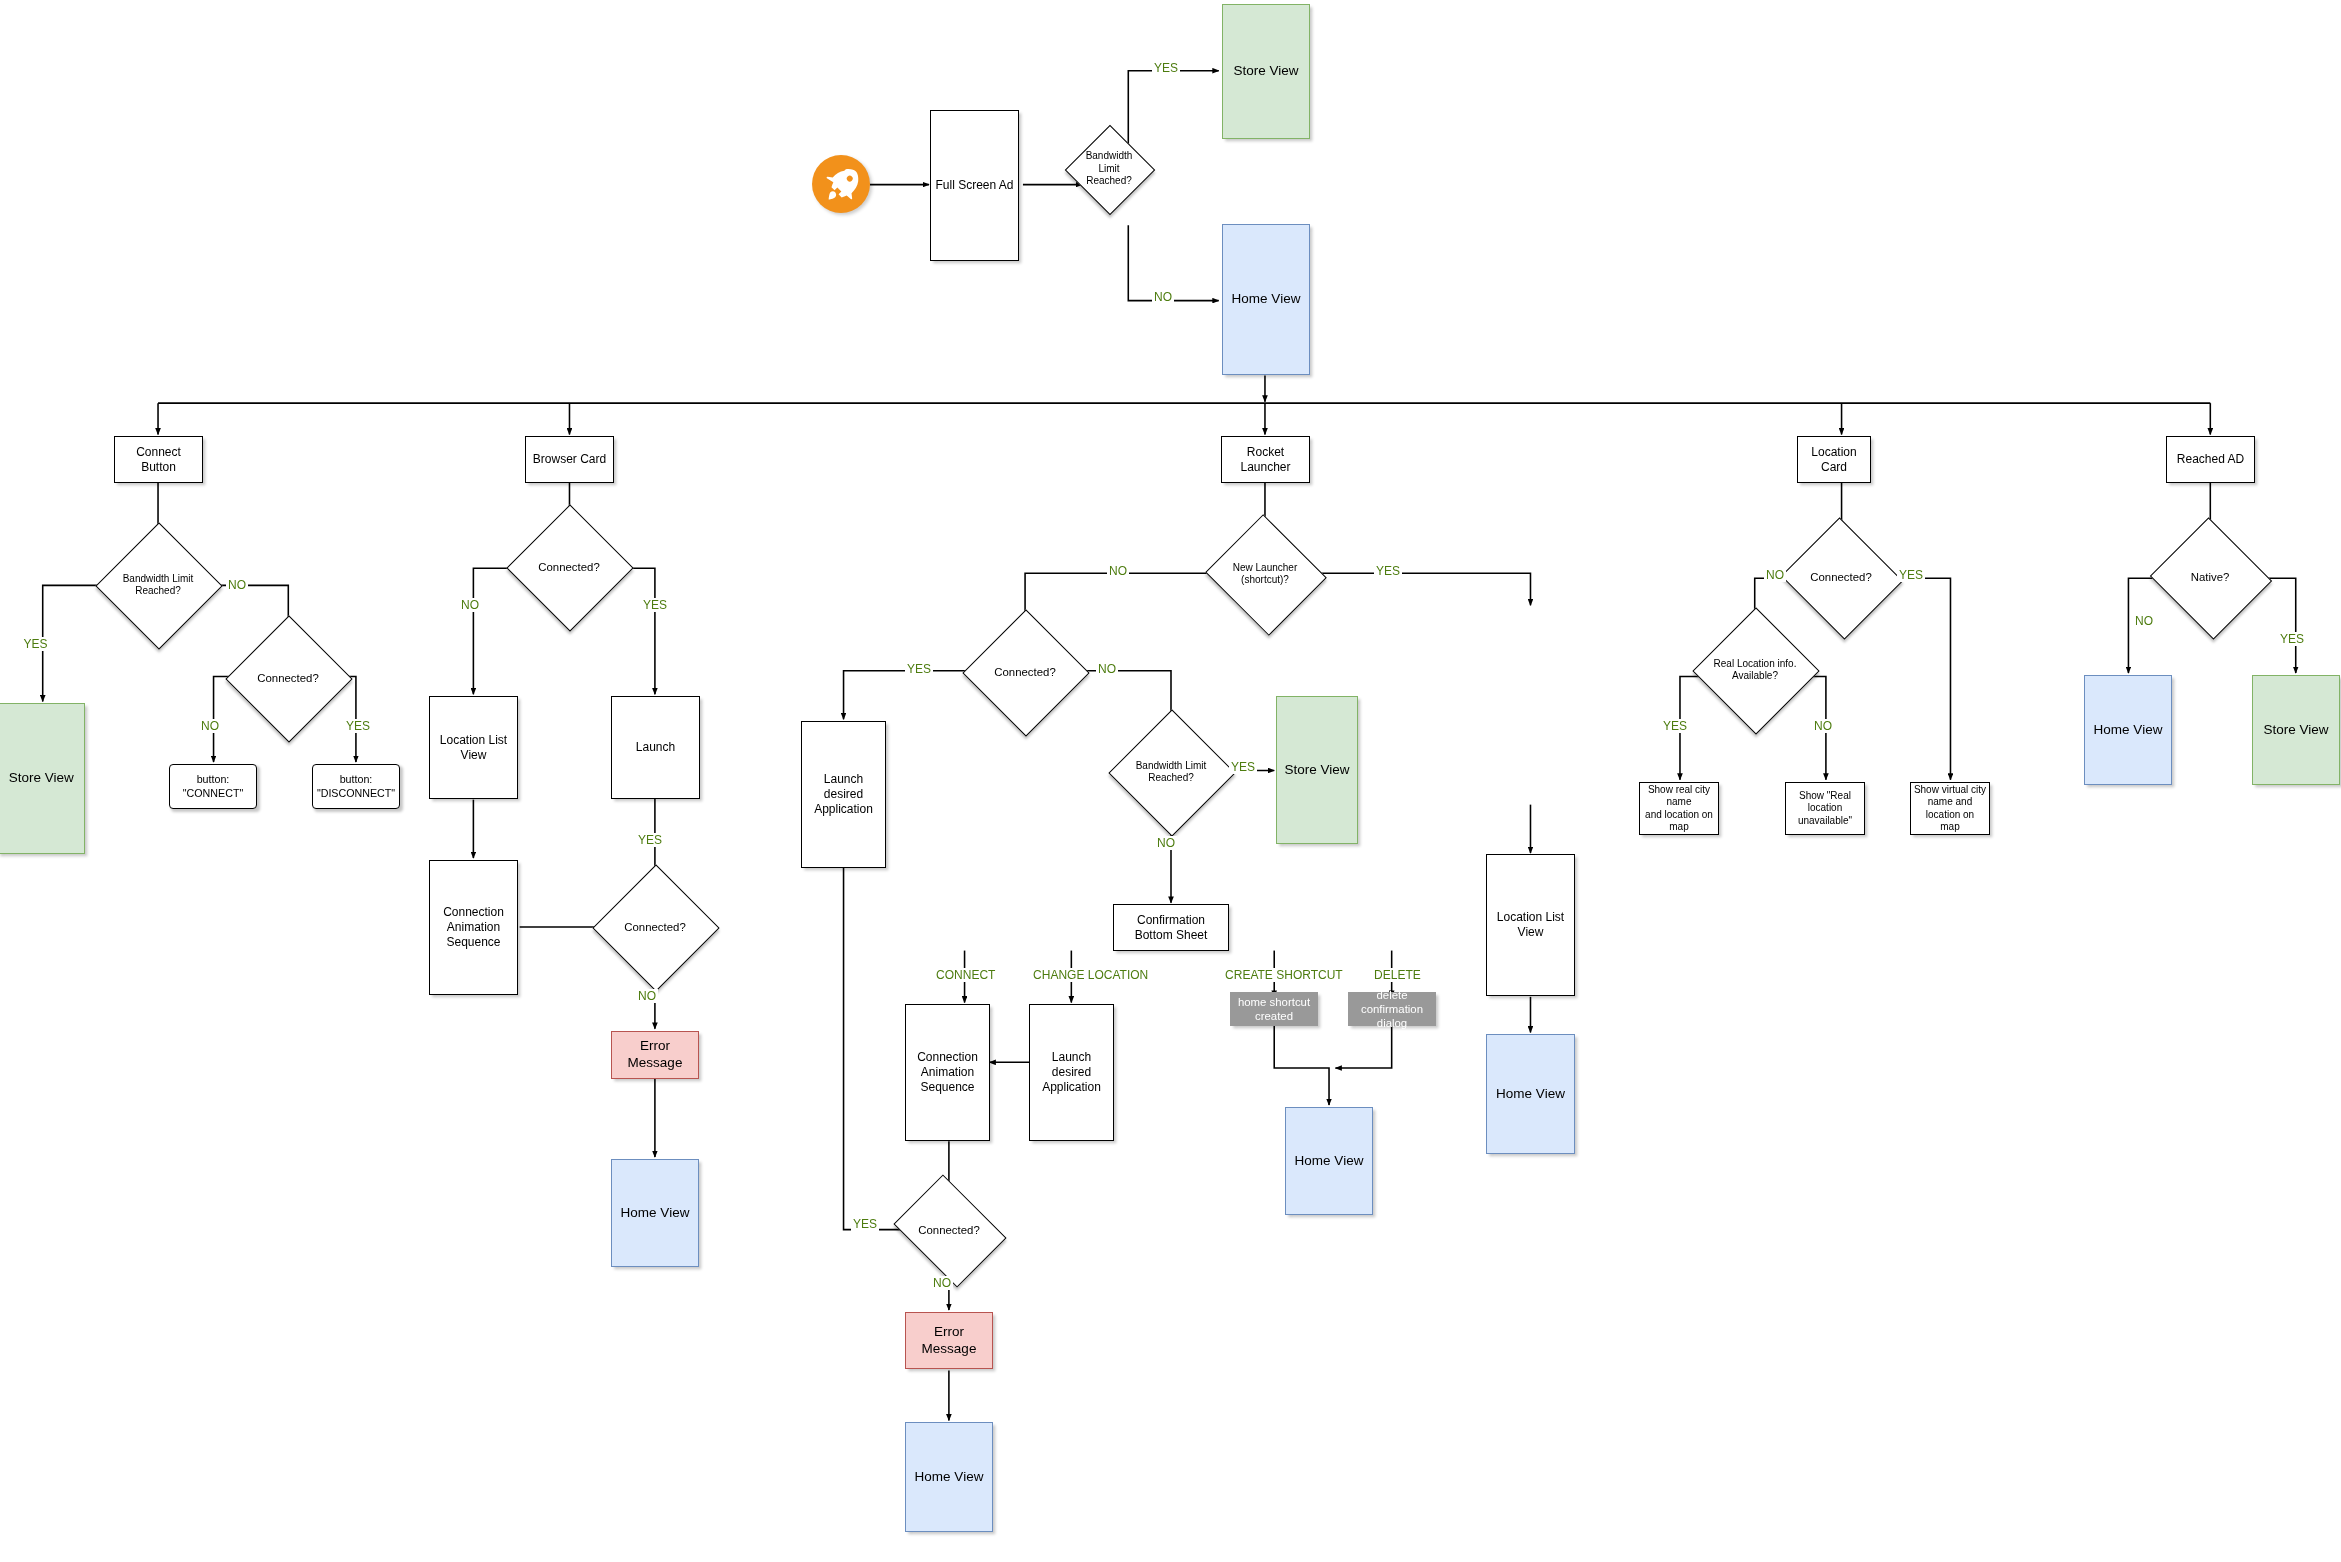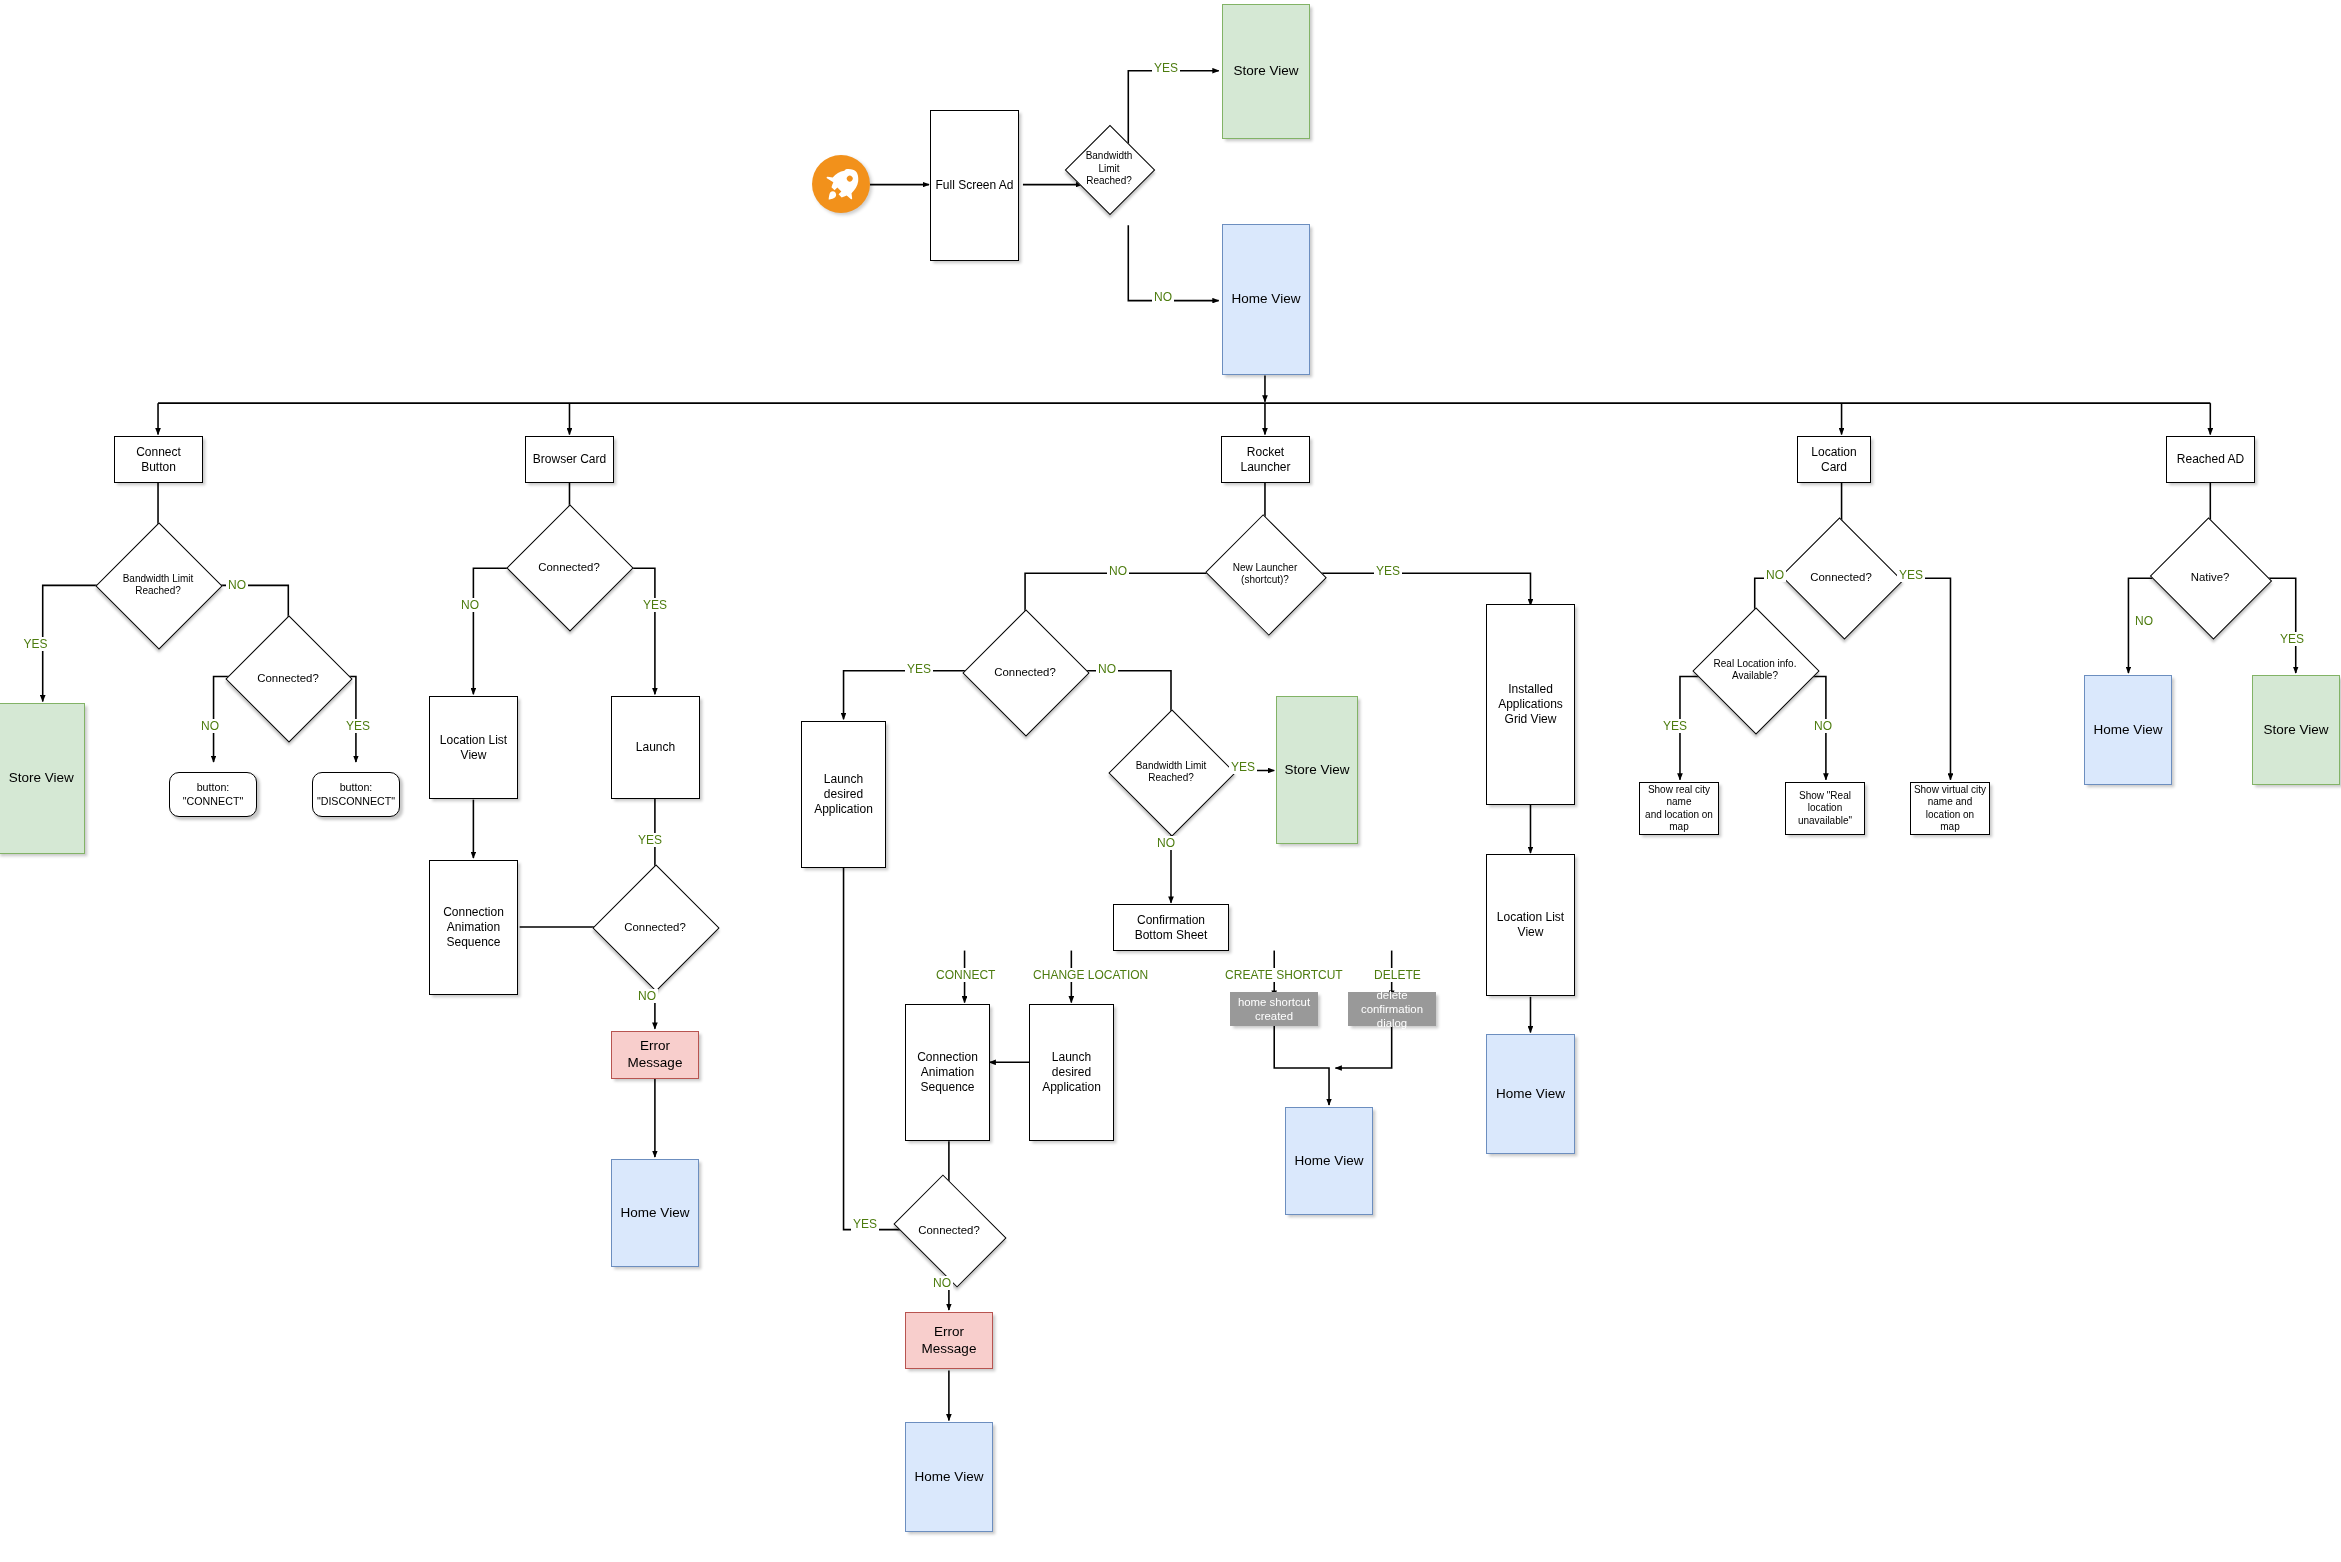--- a/index.html
+++ b/index.html
@@ -9,21 +9,21 @@
   svg#wires{position:absolute;left:0;top:0;width:2342px;height:1563px;pointer-events:none;}
 
   .node{position:absolute;box-sizing:border-box;display:flex;align-items:center;justify-content:center;
         text-align:center;color:#000000;line-height:1.25;padding:1.4px 2.8px;
         box-shadow:2.8px 2.8px 2.8px rgba(0,0,0,0.22);}
   .proc{background:#ffffff;border:1.4px solid #000000;font-size:12px;}
   .green{background:#d5e8d4;border:1.4px solid #82b366;font-size:13.5px;}
   .blue{background:#dae8fc;border:1.4px solid #6c8ebf;font-size:13.5px;}
   .red{background:#f8cecc;border:1.4px solid #b85450;font-size:13.5px;}
   .gray{background:#999999;border:1.4px solid #999999;color:#ffffff;font-size:11.4px;}
-  .rounded{border-radius:10px;margin-top:8px;}
+  .rounded{border-radius:4px;}
   .small{font-size:10.7px;}
   .tiny{font-size:10px;}
 
   .diamond{position:absolute;display:flex;align-items:center;justify-content:center;
            text-align:center;color:#000;font-size:12px;line-height:1.25;}
   .diamond .dshape{position:absolute;left:0;top:0;width:100%;height:100%;
         background:#ffffff;border:1.4px solid #000000;
         transform:rotate(45deg);box-shadow:2.1px 2.1px 2.8px rgba(0,0,0,0.25);}
   .diamond .dtext{position:relative;z-index:2;width:130%;}
 
@@ -246,22 +246,20 @@
   <div class="diamond" style="left:905px;top:1196px;width:88px;height:68px;">
     <div class="dshape"></div>
     <div class="dtext" style="font-size:11.4px;">Connected?</div>
   </div>
   <div class="elabel" style="left:851px;top:1217px;">YES</div>
   <div class="elabel" style="left:931px;top:1276px;">NO</div>
 
   <div class="node red" style="left:905px;top:1312px;width:88px;height:57px;">Error Message</div>
   <div class="node blue" style="left:905px;top:1422px;width:88px;height:110px;">Home View</div>
 
-  <div class="node proc" style="left:1486px;top:604px;width:89px;height:201px;white-space:pre-line;">Installed Applications
-Grid View</div>
   <div class="node proc" style="left:1486px;top:854px;width:89px;height:142px;">Location List View</div>
   <div class="node blue" style="left:1486px;top:1034px;width:89px;height:120px;">Home View</div>
 
   <div class="diamond" style="left:1797px;top:537px;width:88px;height:81px;">
     <div class="dshape"></div>
     <div class="dtext" style="font-size:11.4px;">Connected?</div>
   </div>
   <div class="elabel" style="left:1764px;top:568px;">NO</div>
   <div class="elabel" style="left:1897px;top:568px;">YES</div>
 

